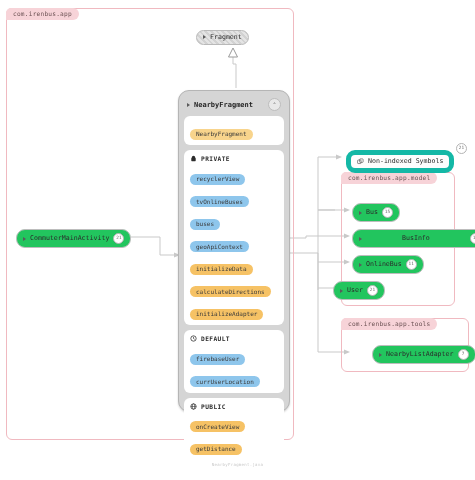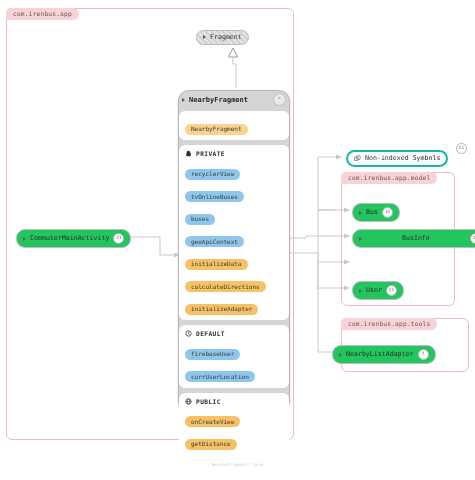--- a/index.html
+++ b/index.html
@@ -65,37 +65,38 @@
     color:#6a6a6a;
     display:flex;align-items:center;justify-content:center;
     flex:none;line-height:1;
   }
   .node.hatched{
     background:repeating-linear-gradient(45deg,#e4e4e4 0 2px,#d2d2d2 2px 4px);
     border-color:#b9b9b9;
     justify-content:center;
   }
   .node.white{
-    background:#fdfdfd;border:2px solid #14b8a6;
+    background:#fdfdfd;border:5px solid #14b8a6;
   }
 
   .corner-badge{
     position:absolute;
     width:9px;height:9px;border-radius:50%;
     background:#ffffff;border:1px solid #b4b4b4;
     font-size:4.4px;color:#6a6a6a;
     display:flex;align-items:center;justify-content:center;line-height:1;
   }
 
   
   .classcard{
     position:absolute;
     background:#d5d5d5;
     border:1px solid #b5b5b5;
     border-radius:11px;
+    padding:5px;
     box-sizing:border-box;
     box-shadow:0 1px 2px rgba(0,0,0,.18);
   }
   .cc-header{
     display:flex;align-items:center;gap:4px;
     padding:2px 3px 5px 3px;
     font-size:7px;color:#1f1f1f;font-weight:bold;
   }
   .cc-header .tri{
     width:0;height:0;
@@ -222,28 +223,33 @@
     <span class="nlabel">Bus</span>
     <span class="badge">15</span>
   </div>
 
   <div class="node" style="left:352px;top:229px;gap:40px;">
     <span class="tri"></span>
     <span class="nlabel">BusInfo</span>
     <span class="badge">11</span>
   </div>
 
-
-  <div class="node" style="left:352px;top:281px;">
+  <div class="node" style="left:352px;top:255px;">
+    <span class="tri"></span>
+    <span class="nlabel">OnlineBus</span>
+    <span class="badge">11</span>
+  </div>
+
+  <div class="node" style="left:333px;top:281px;">
     <span class="tri"></span>
     <span class="nlabel">User</span>
     <span class="badge">21</span>
   </div>
 
-  <div class="node" style="left:332px;top:345px;">
+  <div class="node" style="left:372px;top:345px;">
     <span class="tri"></span>
     <span class="nlabel">NearbyListAdapter</span>
     <span class="badge">7</span>
   </div>
 
   <div class="classcard" style="left:178px;top:90px;width:112px;height:322px;">
     <div class="cc-header">
       <span class="tri"></span>
       <span>NearbyFragment</span>
       <span class="cc-collapse">⌃</span>

